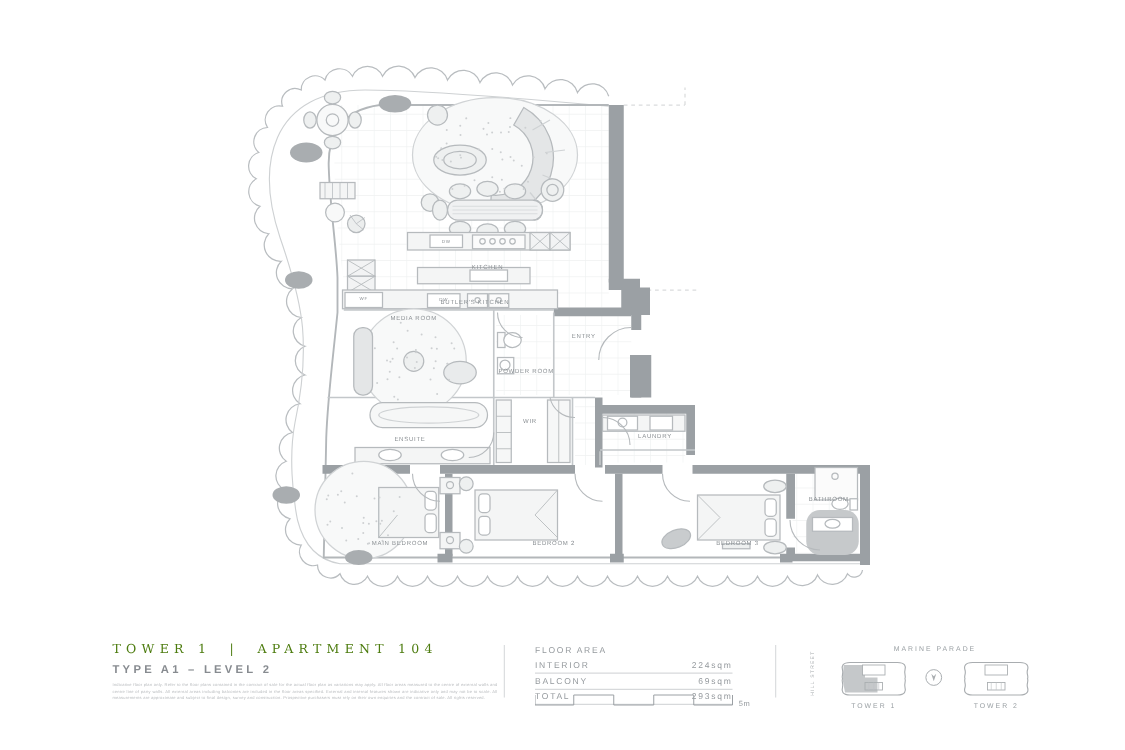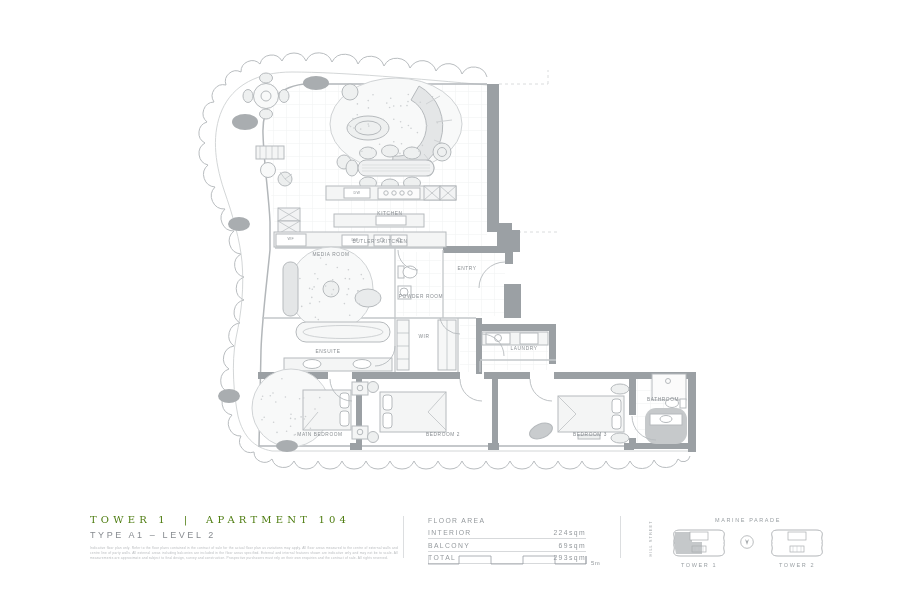--- a/index.html
+++ b/index.html
@@ -3,21 +3,21 @@
 <meta charset="utf-8">
 <style>
   html,body{margin:0;padding:0;background:#ffffff;}
   body{width:900px;height:600px;position:relative;overflow:hidden;
        font-family:"Liberation Sans", sans-serif;-webkit-font-smoothing:antialiased;}
   .abs{position:absolute;}
   
   #title-block{left:90px;top:514px;width:308px;}
   #main-title{font-family:"DejaVu Serif", serif;font-weight:400;font-size:10px;
       letter-spacing:4.2px;color:#4d7c0f;margin:0;white-space:pre;}
-  #sub-title{font-size:9px;font-weight:normal;letter-spacing:2.6px;color:#878b90;
+  #sub-title{font-size:9px;font-weight:bold;letter-spacing:2.6px;color:#878b90;
       margin:5px 0 0 0;white-space:pre;}
   #disclaimer{margin:6px 0 0 0;font-size:3.2px;line-height:1.6;color:#b7babd;
       letter-spacing:.2px;text-align:justify;}
   .vline{width:1px;background:#dcdee0;top:516px;height:42px;}
   
   #area-block{left:428px;top:516px;width:158px;color:#94999d;}
   #area-block .hdr{font-size:6.8px;letter-spacing:1.4px;padding:1px 0 3px 0;}
   #area-block .row{display:flex;justify-content:space-between;font-size:6.8px;
       letter-spacing:1.4px;padding:2.2px 0;border-bottom:1px solid #d7d9db;}
   

